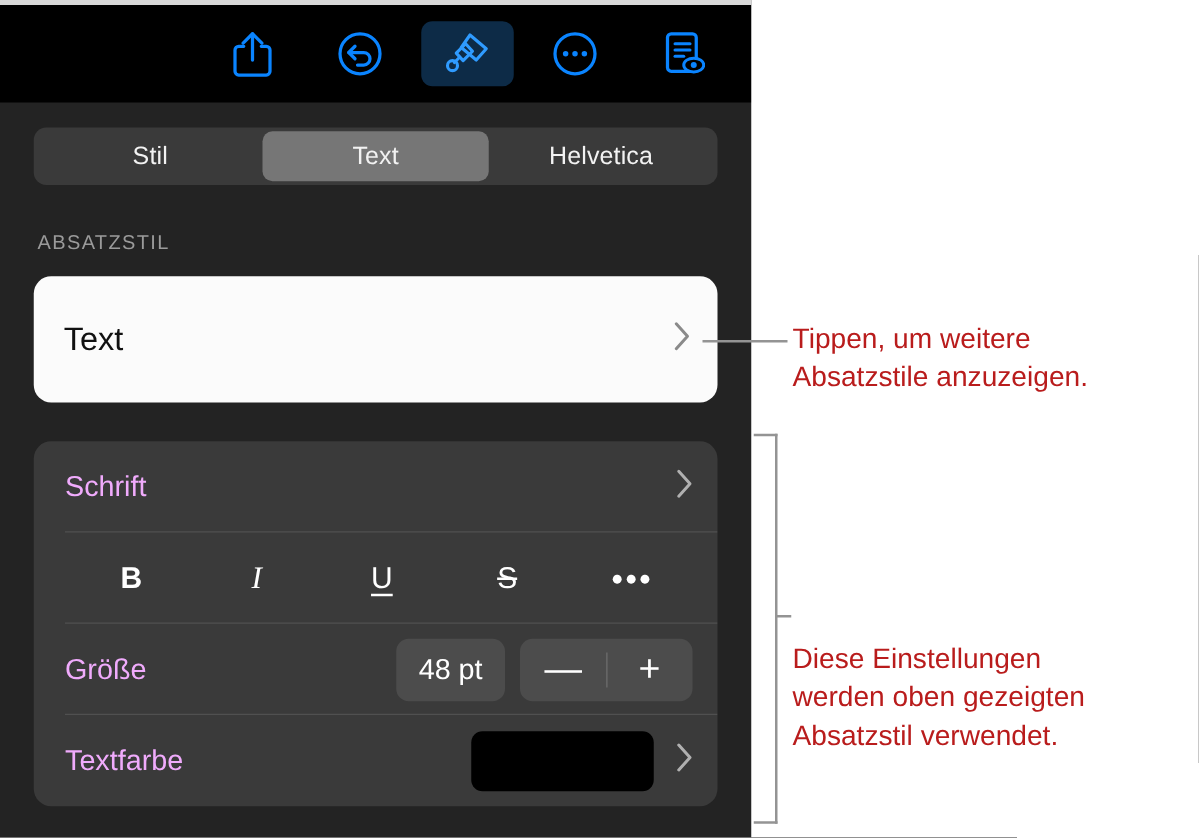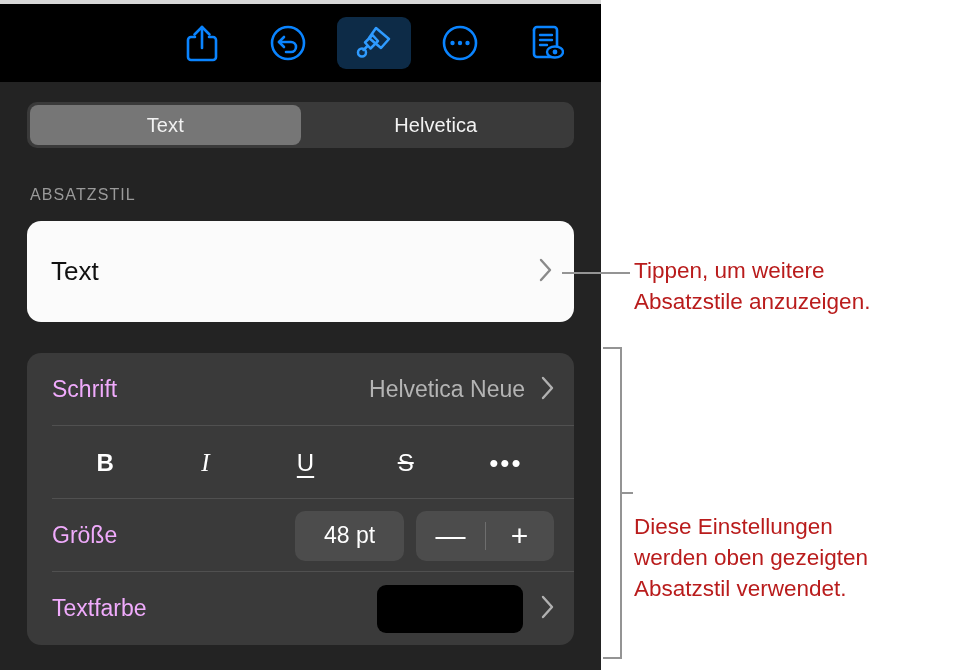--- a/index.html
+++ b/index.html
@@ -186,21 +186,21 @@
     line-height: 1;
   }
   .fmt-btn.bold { font-weight: bold; }
   .fmt-btn.italic { font-style: italic; font-family: "Liberation Serif", serif; font-size: 25px; }
   .fmt-btn.underline { text-decoration: underline; text-underline-offset: 5px; }
   .fmt-btn.strike { text-decoration: line-through; }
   .fmt-btn.dots { font-size: 26px; letter-spacing: 2px; }
 
   
   .size-value {
-    width: 109px;
+    width: 87px;
     height: 50px;
     background: #4c4c4c;
     border-radius: 10px;
     display: flex;
     align-items: center;
     justify-content: center;
     color: #ffffff;
     font-size: 23px;
     margin-right: 12px;
   }
@@ -364,41 +364,41 @@
           <line x1="12" y1="21" x2="19" y2="21" stroke="#0a84ff" stroke-width="2.4" stroke-linecap="round"></line>
           <ellipse cx="27" cy="28" rx="8" ry="5.5" fill="#000000" stroke="#0a84ff" stroke-width="2.4"></ellipse>
           <circle cx="27" cy="28" r="2.4" fill="#0a84ff"></circle>
         </svg>
       </span>
     </div>
 
   </div>
 
   <div id="segmented">
+    <div class="seg">Stil</div>
     <div class="seg selected">Text</div>
     <div class="seg">Helvetica</div>
   </div>
 
   <div id="section-label">ABSATZSTIL</div>
 
   <div id="para-card">
     <span class="name">Text</span>
     <span>
       <svg class="chev-dark" viewBox="0 0 13 24">
         <path d="M2 2 L11 12 L2 22" fill="none" stroke="#8a8a8a" stroke-width="2.4" stroke-linecap="round" stroke-linejoin="round"></path>
       </svg>
     </span>
   </div>
 
   <div id="settings-card">
 
     <div class="row">
       <span class="label">Schrift</span>
       <span class="spacer"></span>
-      <span class="value">Helvetica Neue</span>
       <span>
         <svg class="chev-light" viewBox="0 0 13 24">
           <path d="M2 2 L11 12 L2 22" fill="none" stroke="#b0b0b0" stroke-width="2.4" stroke-linecap="round" stroke-linejoin="round"></path>
         </svg>
       </span>
       <span class="divider"></span>
     </div>
 
     <div id="format-row">
       <span class="fmt-btn bold">B</span>

